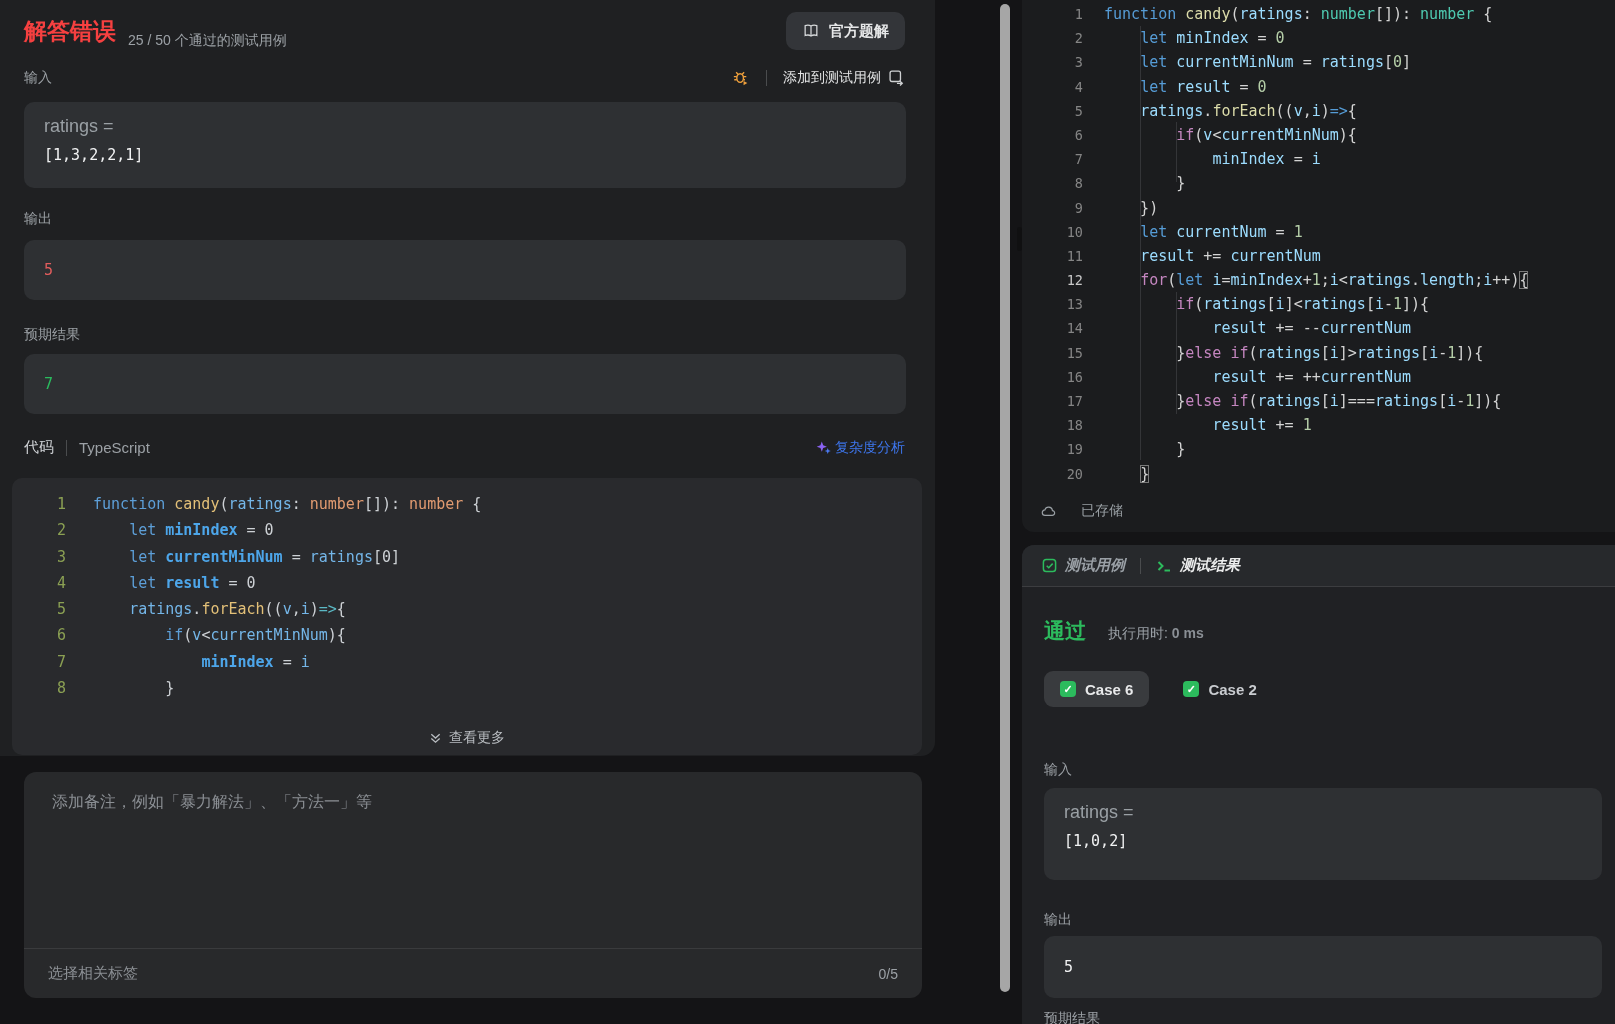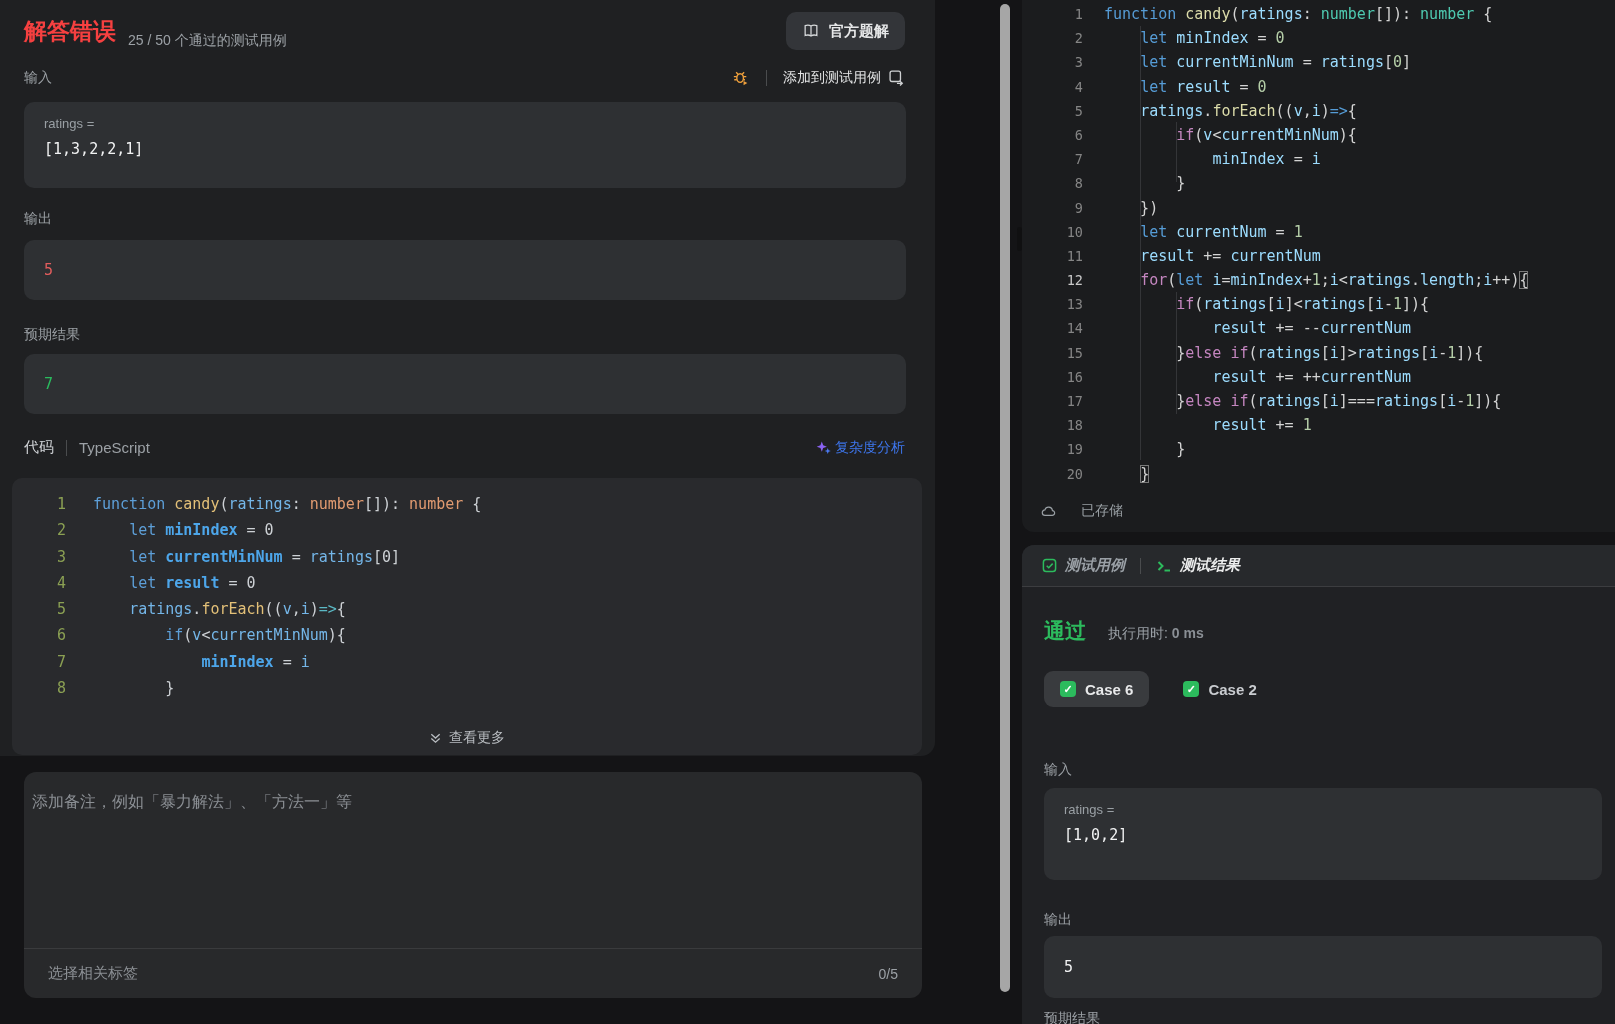--- a/index.html
+++ b/index.html
@@ -15,21 +15,21 @@
   .solution-btn { position:absolute; right:0; top:0; height:38px; background:#333539; border:none; border-radius:10px; display:flex; align-items:center; gap:9px; padding:0 16px; cursor:pointer; }
   .solution-btn span { font-size:15px; font-weight:600; color:#e6e7e8; }
   .row-between { display:flex; align-items:center; justify-content:space-between; }
   .section-label { font-size:14px; color:#9ca1a6; }
   #input-row { left:24px; top:68px; right:30px; }
   .input-tools { display:flex; align-items:center; gap:16px; }
   .vdiv { width:1px; height:16px; background:#4a4c4e; }
   .add-link { display:flex; align-items:center; gap:7px; cursor:pointer; font-size:14px; color:#e3e4e5; }
   .val-box { background:#2e3033; border-radius:10px; padding:14px 20px; }
   #box-input { left:24px; top:102px; width:882px; height:86px; }
-  .param-name { font-size:13px; color:#9aa0a5; }
+  .param-name { font-size:18px; color:#9aa0a5; }
   .mono { font-family:"DejaVu Sans Mono", monospace; }
   .box-value { font-size:15px; color:#f1f2f3; margin-top:9px; }
   #label-output { left:24px; top:210px; }
   #box-output { left:24px; top:240px; width:882px; height:60px; display:flex; align-items:center; }
   #box-output .res { font-size:15px; color:#e25d5d; }
   #label-expected { left:24px; top:326px; }
   #box-expected { left:24px; top:354px; width:882px; height:60px; display:flex; align-items:center; }
   #box-expected .res { font-size:15px; color:#2abb5e; }
   #code-header { left:24px; top:438px; right:30px; }
   .code-title-grp { display:flex; align-items:center; gap:12px; }
@@ -47,21 +47,21 @@
   #view-more span { font-size:14px; color:#b9bdc1; }
 
   
   #left-card .tk-k{color:#5d9fd8} #left-card .tk-c{color:#5d9fd8} #left-card .tk-f{color:#e3c078}
   #left-card .tk-v{color:#74b6e8} #left-card .tk-vb{color:#4da6ea;font-weight:700}
   #left-card .tk-t{color:#e09a70} #left-card .tk-n{color:#cdd1d5} #left-card .tk-p{color:#cdd1d5}
   #left-card .tk-a{color:#5bb8c4}
 
   
   #notes-card { left:24px; top:772px; width:898px; height:226px; background:#28292b; border-radius:12px; }
-  #notes-input { position:absolute; left:0; top:0; width:100%; height:176px; background:transparent; border:none; outline:none; resize:none; padding:20px 8px; font-size:16px; color:#d7d8da; font-family:"Liberation Sans", sans-serif; }
+  #notes-input { position:absolute; left:0; top:0; width:100%; height:176px; background:transparent; border:none; outline:none; resize:none; padding:20px 28px; font-size:16px; color:#d7d8da; font-family:"Liberation Sans", sans-serif; }
   #notes-input::placeholder { color:#8b8f94; }
   #tags-bar { left:0; right:0; bottom:0; height:50px; border-top:1px solid #3a3b3d; display:flex; align-items:center; justify-content:space-between; padding:0 24px; }
   #tags-bar .tags-label { font-size:15px; color:#8b8f94; cursor:pointer; }
   #tags-bar .tags-count { font-size:14px; color:#9ca1a6; }
 
   
   #page-scrollbar { left:1000px; top:4px; width:10px; height:988px; background:#a6a6a6; border-radius:5px; }
 
   
   #editor-card { left:1022px; top:-14px; width:604px; height:546px; background:#1b1c1e; border-radius:12px; overflow:hidden; }

